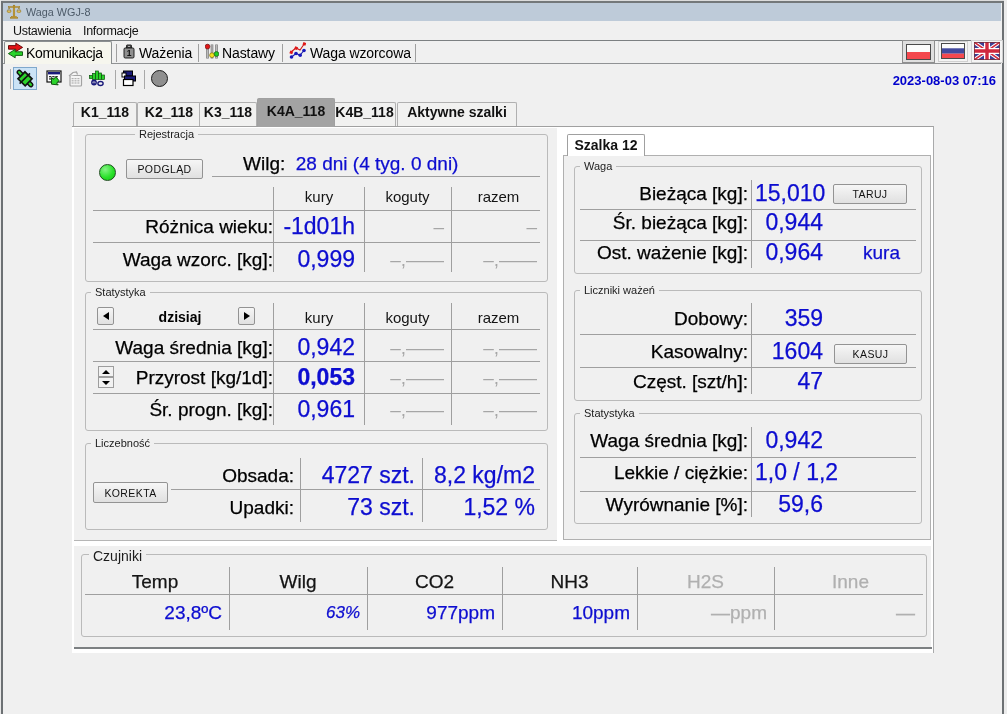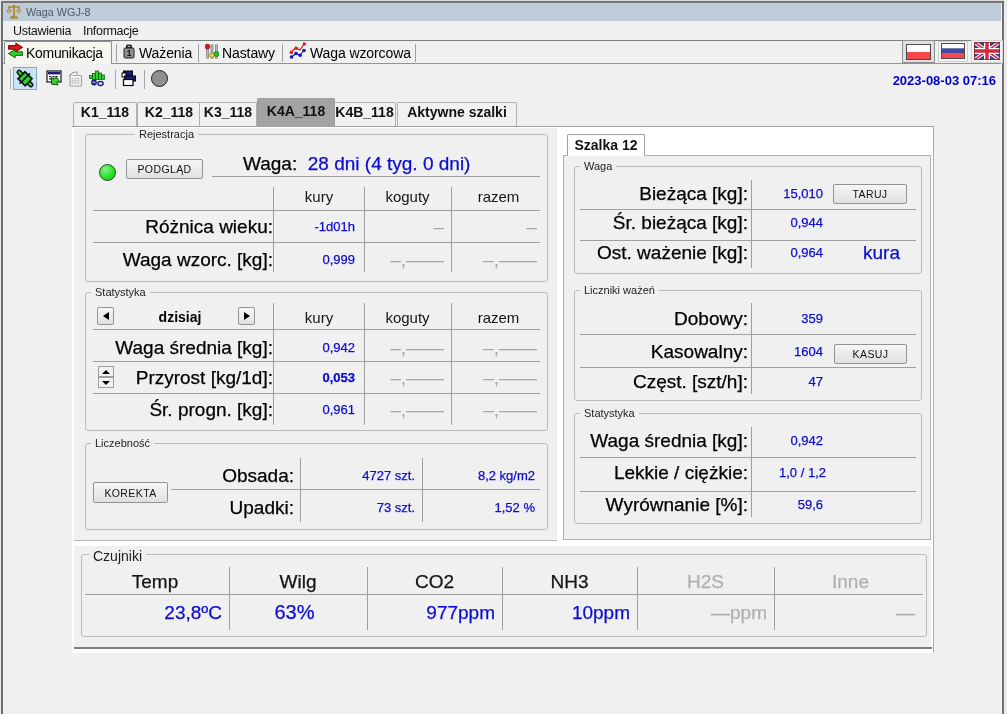--- a/index.html
+++ b/index.html
@@ -3,21 +3,21 @@
 <meta charset="utf-8">
 <style>
 * { margin:0; padding:0; box-sizing:border-box; }
 html,body { width:1007px; height:714px; }
 body { position:relative; background:#f0f0f0; font-family:"Liberation Sans",sans-serif; overflow:hidden; }
 .abs { position:absolute; }
 .ln { position:absolute; background:#9f9f9f; }
 .grp { position:absolute; border:1px solid #bababa; border-radius:3px; }
 .glab { position:absolute; background:#f0f0f0; padding:0 4px; font-size:11px; color:#1c1c1c; line-height:13px; white-space:nowrap; }
 .lbl { position:absolute; -webkit-text-stroke:0.25px currentColor; font-size:19px; color:#000; text-align:right; white-space:nowrap; line-height:21px;}
-.val { position:absolute; -webkit-text-stroke:0.25px currentColor; font-size:13px; color:#0d0dd0; text-align:right; white-space:nowrap; line-height:21px;}
+.val { position:absolute; -webkit-text-stroke:0.25px currentColor; font-size:23px; color:#0d0dd0; text-align:right; white-space:nowrap; line-height:21px;}
 .dash { position:absolute; font-size:19px; color:#a6a6a6; text-align:right; white-space:nowrap; line-height:21px;}
 .btn { position:absolute; background:linear-gradient(#f6f6f6,#e0e0e0); border:1px solid #939393; border-radius:2px; font-size:10.5px; letter-spacing:0.4px; color:#111; display:flex; align-items:center; justify-content:center; }
 .hdr { position:absolute; font-size:15px; color:#141414; text-align:center; white-space:nowrap; line-height:17px;}
 .ktab { position:absolute; top:102px; height:24px; background:#f1f1f0; border:1px solid #b0b0b0; border-bottom:none; border-radius:2px 2px 0 0; font-size:14px; font-weight:bold; color:#111; text-align:center; line-height:18px; }
 .tri-l { width:0;height:0;border-style:solid; border-width:5px 7px 5px 0; border-color:transparent #000 transparent transparent; }
 .tri-r { width:0;height:0;border-style:solid; border-width:5px 0 5px 7px; border-color:transparent transparent transparent #000; }
 </style>
 </head>
 <body>
 
@@ -192,21 +192,21 @@
 
 <div class="abs" style="left:563px;top:155px;width:368px;height:385px;background:#f0f0f0;border:1px solid #b0b0b0;"></div>
 <div class="abs" style="left:567px;top:134px;width:78px;height:22px;background:#fff;border:1px solid #a0a0a0;border-bottom:none;border-radius:2px 2px 0 0;font-size:14px;font-weight:bold;color:#111;text-align:center;line-height:21px;">Szalka 12</div>
 
 <div class="abs" style="left:74px;top:546px;width:857px;height:101px;background:#f0f0f0;"></div>
 
 <div class="grp" style="left:85px;top:134px;width:463px;height:148px;"></div>
 <div class="glab" style="left:91px;top:128px;margin-left:44px;">Rejestracja</div>
 <div class="abs" style="left:99px;top:164px;width:17px;height:17px;border-radius:50%;border:1.5px solid #1e4f1e;background:radial-gradient(circle at 35% 30%, #86f386, #2ae22a 55%, #12c112);"></div>
 <div class="btn" style="left:126px;top:159px;width:77px;height:20px;">PODGLĄD</div>
-<div class="abs" style="left:243px;top:153px;-webkit-text-stroke:0.25px currentColor;font-size:19px;line-height:21px;white-space:nowrap;"><span style="color:#000;">Waga:</span>&nbsp; <span style="color:#0d0dd0;">28 dni (4 tyg. 0 dni)</span></div>
+<div class="abs" style="left:243px;top:153px;-webkit-text-stroke:0.25px currentColor;font-size:19px;line-height:21px;white-space:nowrap;"><span style="color:#000;">Wilg:</span>&nbsp; <span style="color:#0d0dd0;">28 dni (4 tyg. 0 dni)</span></div>
 <div class="ln" style="left:212px;top:176px;width:328px;height:1px;"></div>
 <div class="hdr" style="left:274px;top:188px;width:90px;">kury</div>
 <div class="hdr" style="left:364px;top:188px;width:87px;">koguty</div>
 <div class="hdr" style="left:451px;top:188px;width:95px;">razem</div>
 <div class="ln" style="left:273px;top:187px;width:1px;height:85px;"></div>
 <div class="ln" style="left:364px;top:187px;width:1px;height:85px;"></div>
 <div class="ln" style="left:451px;top:187px;width:1px;height:85px;"></div>
 <div class="ln" style="left:93px;top:210px;width:447px;height:1px;"></div>
 <div class="lbl" style="left:90px;top:216px;width:183px;">Różnica wieku:</div>
 <div class="val" style="left:277px;top:216px;width:78px;">-1d01h</div>
@@ -315,17 +315,17 @@
 <div class="ln" style="left:637px;top:567px;width:1px;height:63px;"></div>
 <div class="ln" style="left:774px;top:567px;width:1px;height:63px;"></div>
 <div class="abs" style="left:81px;top:571px;width:148px;text-align:center;-webkit-text-stroke:0.25px currentColor;font-size:19px;color:#141414;line-height:21px;">Temp</div>
 <div class="abs" style="left:229px;top:571px;width:138px;text-align:center;-webkit-text-stroke:0.25px currentColor;font-size:19px;color:#141414;line-height:21px;">Wilg</div>
 <div class="abs" style="left:367px;top:571px;width:135px;text-align:center;-webkit-text-stroke:0.25px currentColor;font-size:19px;color:#141414;line-height:21px;">CO2</div>
 <div class="abs" style="left:502px;top:571px;width:135px;text-align:center;-webkit-text-stroke:0.25px currentColor;font-size:19px;color:#141414;line-height:21px;">NH3</div>
 <div class="abs" style="left:637px;top:571px;width:137px;text-align:center;-webkit-text-stroke:0.25px currentColor;font-size:19px;color:#b0b0b0;line-height:21px;">H2S</div>
 <div class="abs" style="left:774px;top:571px;width:153px;text-align:center;-webkit-text-stroke:0.25px currentColor;font-size:19px;color:#b0b0b0;line-height:21px;">Inne</div>
 <div class="ln" style="left:85px;top:594px;width:838px;height:1px;"></div>
 <div class="abs" style="left:81px;top:602px;width:141px;text-align:right;-webkit-text-stroke:0.25px currentColor;font-size:19px;color:#0d0dd0;line-height:21px;">23,8ºC</div>
-<div class="abs" style="left:229px;top:602px;width:131px;text-align:center;-webkit-text-stroke:0.25px currentColor;font-size:20px;color:#0d0dd0;line-height:21px;">63%</div>
+<div class="abs" style="left:229px;top:602px;width:131px;text-align:right;-webkit-text-stroke:0.25px currentColor;font-size:17px;color:#0d0dd0;line-height:21px;font-style:italic;">63%</div>
 <div class="abs" style="left:367px;top:602px;width:128px;text-align:right;-webkit-text-stroke:0.25px currentColor;font-size:19px;color:#0d0dd0;line-height:21px;">977ppm</div>
 <div class="abs" style="left:502px;top:602px;width:128px;text-align:right;-webkit-text-stroke:0.25px currentColor;font-size:19px;color:#0d0dd0;line-height:21px;">10ppm</div>
 <div class="abs" style="left:637px;top:602px;width:130px;text-align:right;-webkit-text-stroke:0.25px currentColor;font-size:19px;color:#b0b0b0;line-height:21px;">—ppm</div>
 <div class="abs" style="left:774px;top:602px;width:141px;text-align:right;-webkit-text-stroke:0.25px currentColor;font-size:19px;color:#b0b0b0;line-height:21px;">—</div>
 
 </body></html>

